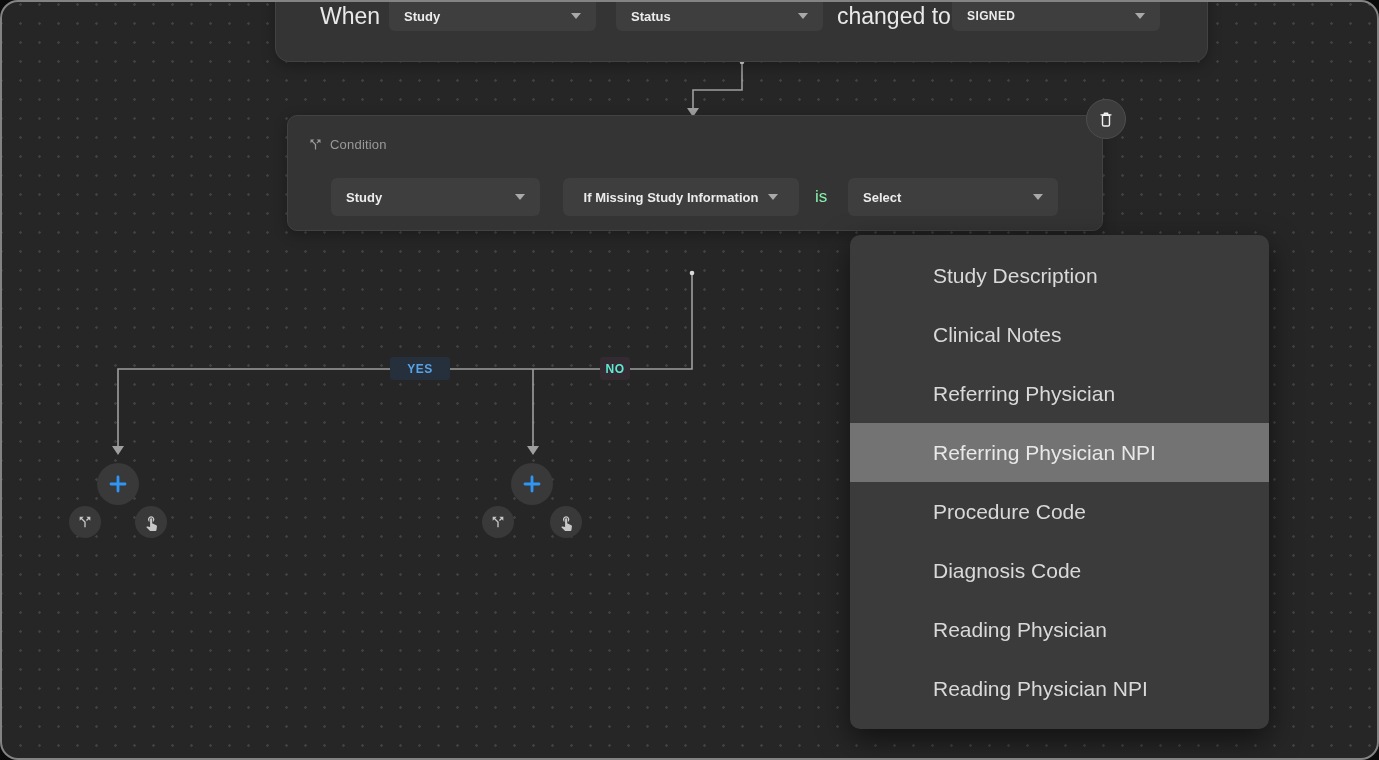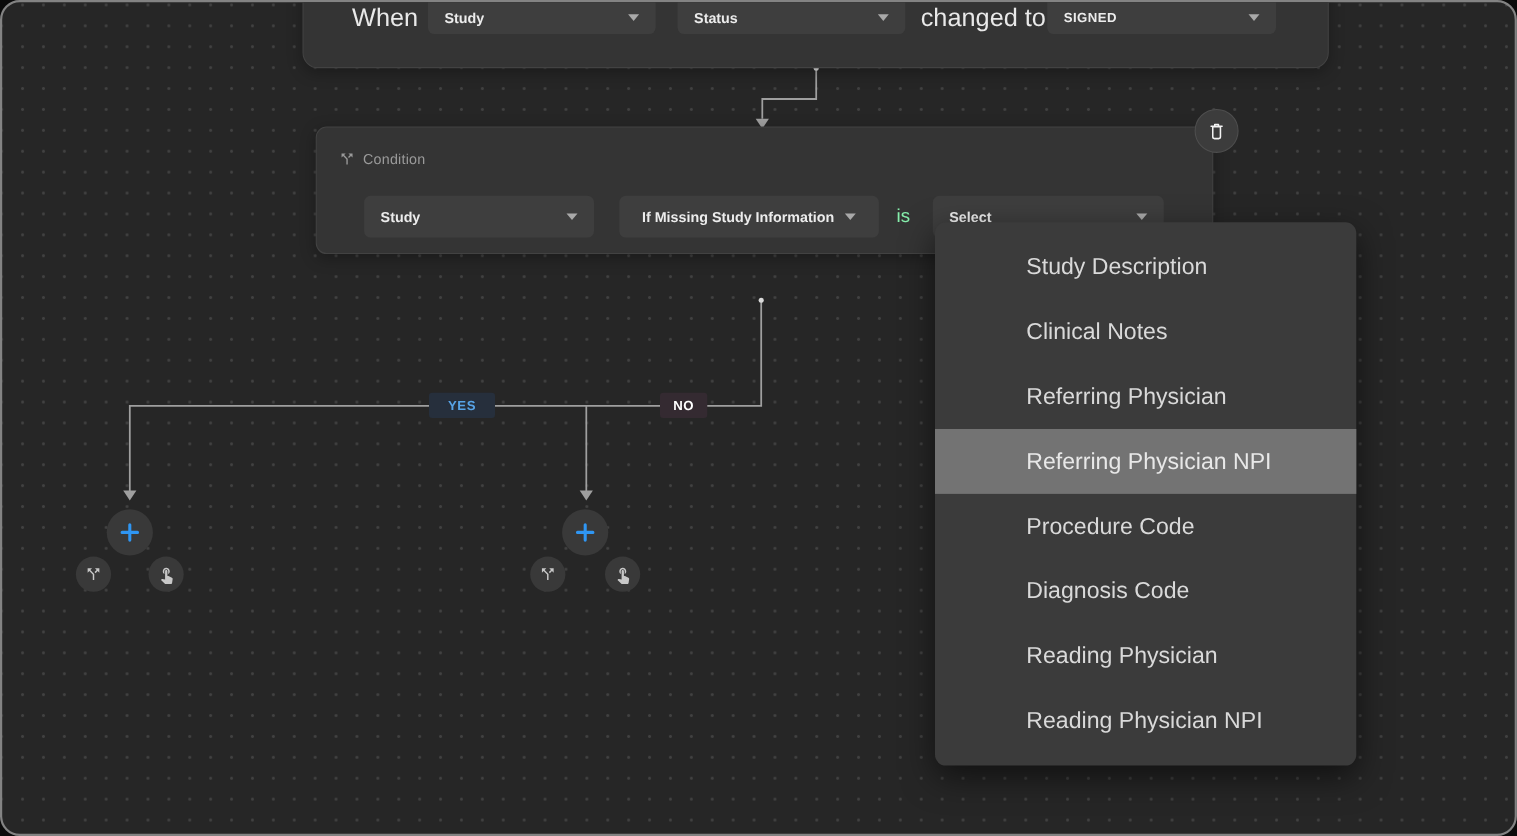--- a/index.html
+++ b/index.html
@@ -86,21 +86,21 @@
     border-radius: 50%;
     background: #3c3c3c;
     border: 1.5px solid #4e4e4e;
     box-sizing: border-box;
     display: flex; align-items: center; justify-content: center;
     z-index: 4; cursor: pointer;
   }
 
   
   .menu {
-    position: absolute; left: 848px; top: 200px; width: 383px;
+    position: absolute; left: 848px; top: 233px; width: 419px;
     background: #3b3b3b;
     border-radius: 10px;
     box-shadow: 0 10px 30px rgba(0,0,0,0.55);
     padding: 11px 0;
     z-index: 6;
   }
   .menu-item {
     height: 59px; line-height: 59px;
     padding-left: 83px;
     color: #d9d9d9; font-size: 21px;
@@ -109,21 +109,21 @@
   .menu-item.selected { background: #737373; color: #e8e8e8; }
 
   
   .edge-badge {
     position: absolute; z-index: 3;
     height: 23px; border-radius: 3px;
     display: flex; align-items: center; justify-content: center;
     font-size: 12px; font-weight: 700; letter-spacing: .5px;
   }
   .badge-yes { left: 388px; top: 355px; width: 60px; background: #262f3c; color: #57a3e6; }
-  .badge-no  { left: 598px; top: 355px; width: 43px; background: #342a31; color: #ffffff; }
+  .badge-no  { left: 598px; top: 355px; width: 30px; background: #342a31; color: #5eead4; }
 
   
   .add-btn {
     position: absolute; width: 42px; height: 42px; border-radius: 50%;
     background: #393939;
     display: flex; align-items: center; justify-content: center;
     z-index: 2; cursor: pointer;
   }
   .add-yes { left: 95px;  top: 461px; }
   .add-no  { left: 509px; top: 461px; }

